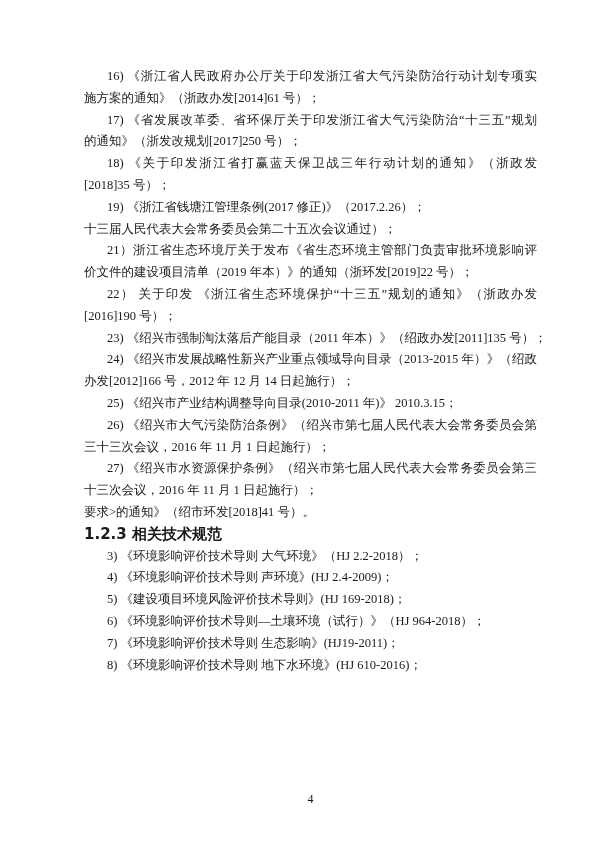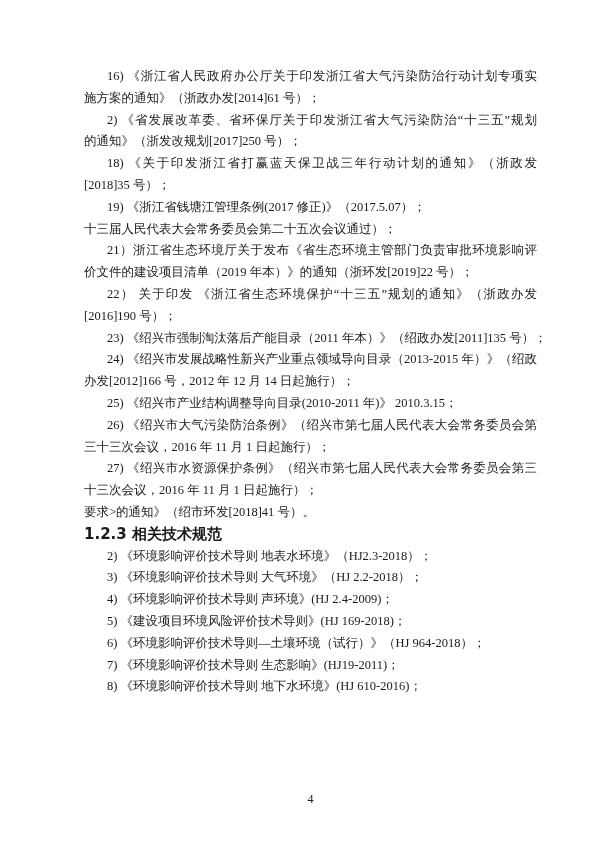--- a/index.html
+++ b/index.html
@@ -46,41 +46,40 @@
     color: #1a1a1a;
   }
 </style>
 </head>
 <body>
 
 <div class="page">
   <div class="textblock">
       <div class="line ind j">16) 《浙江省人民政府办公厅关于印发浙江省大气污染防治行动计划专项实</div>
       <div class="line">施方案的通知》（浙政办发[2014]61 号）；</div>
-      <div class="line ind j">2) 《省发展改革委、省环保厅关于印发浙江省大气污染防治“十三五”规划</div>
+      <div class="line ind j">17) 《省发展改革委、省环保厅关于印发浙江省大气污染防治“十三五”规划</div>
       <div class="line">的通知》（浙发改规划[2017]250 号）；</div>
       <div class="line ind j">18) 《关于印发浙江省打赢蓝天保卫战三年行动计划的通知》（浙政发</div>
       <div class="line">[2018]35 号）；</div>
-      <div class="line ind">19) 《浙江省钱塘江管理条例(2017 修正)》（2017.5.07）；</div>
+      <div class="line ind">19) 《浙江省钱塘江管理条例(2017 修正)》（2017.2.26）；</div>
       <div class="line">十三届人民代表大会常务委员会第二十五次会议通过）；</div>
       <div class="line ind j">21）浙江省生态环境厅关于发布《省生态环境主管部门负责审批环境影响评</div>
       <div class="line">价文件的建设项目清单（2019 年本）》的通知（浙环发[2019]22 号）；</div>
       <div class="line ind j">22） 关于印发 《浙江省生态环境保护“十三五”规划的通知》（浙政办发</div>
       <div class="line">[2016]190 号）；</div>
       <div class="line ind">23) 《绍兴市强制淘汰落后产能目录（2011 年本）》（绍政办发[2011]135 号）；</div>
       <div class="line ind j">24) 《绍兴市发展战略性新兴产业重点领域导向目录（2013-2015 年）》（绍政</div>
       <div class="line">办发[2012]166 号，2012 年 12 月 14 日起施行）；</div>
       <div class="line ind">25) 《绍兴市产业结构调整导向目录(2010-2011 年)》 2010.3.15；</div>
       <div class="line ind j">26) 《绍兴市大气污染防治条例》（绍兴市第七届人民代表大会常务委员会第</div>
       <div class="line">三十三次会议，2016 年 11 月 1 日起施行）；</div>
       <div class="line ind j">27) 《绍兴市水资源保护条例》（绍兴市第七届人民代表大会常务委员会第三</div>
       <div class="line">十三次会议，2016 年 11 月 1 日起施行）；</div>
       <div class="line">要求&gt;的通知》（绍市环发[2018]41 号）。</div>
       <div class="line heading">1.2.3 相关技术规范</div>
-      <div class="line ind">2) 《环境影响评价技术导则 地表水环境》（HJ2.3-2018）；</div>
       <div class="line ind">3) 《环境影响评价技术导则 大气环境》（HJ 2.2-2018）；</div>
       <div class="line ind">4) 《环境影响评价技术导则 声环境》(HJ 2.4-2009)；</div>
       <div class="line ind">5) 《建设项目环境风险评价技术导则》(HJ 169-2018)；</div>
       <div class="line ind">6) 《环境影响评价技术导则—土壤环境（试行）》（HJ 964-2018）；</div>
       <div class="line ind">7) 《环境影响评价技术导则 生态影响》(HJ19-2011)；</div>
       <div class="line ind">8) 《环境影响评价技术导则 地下水环境》(HJ 610-2016)；</div>
     </div>
   <div class="footer">4</div>
 </div>
 

